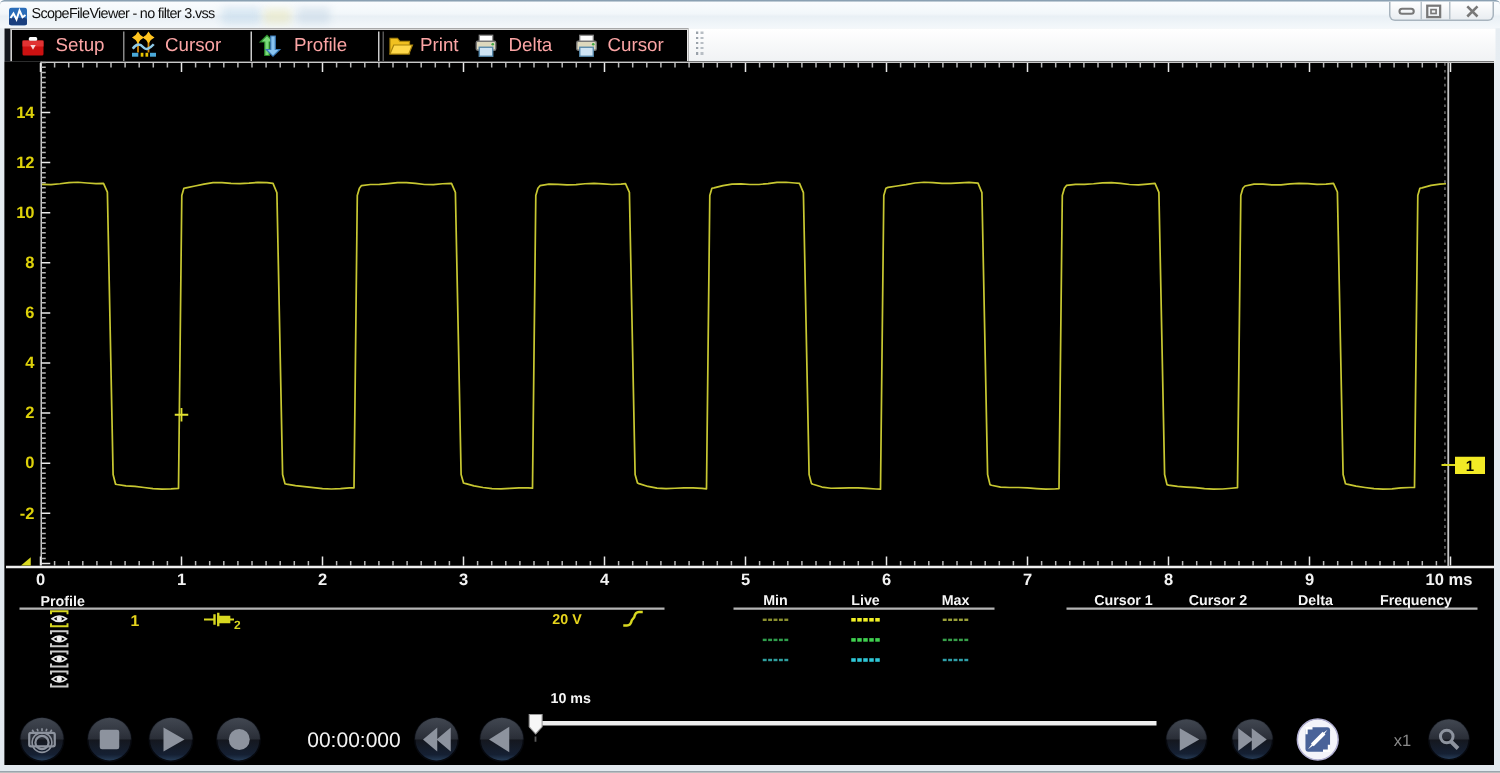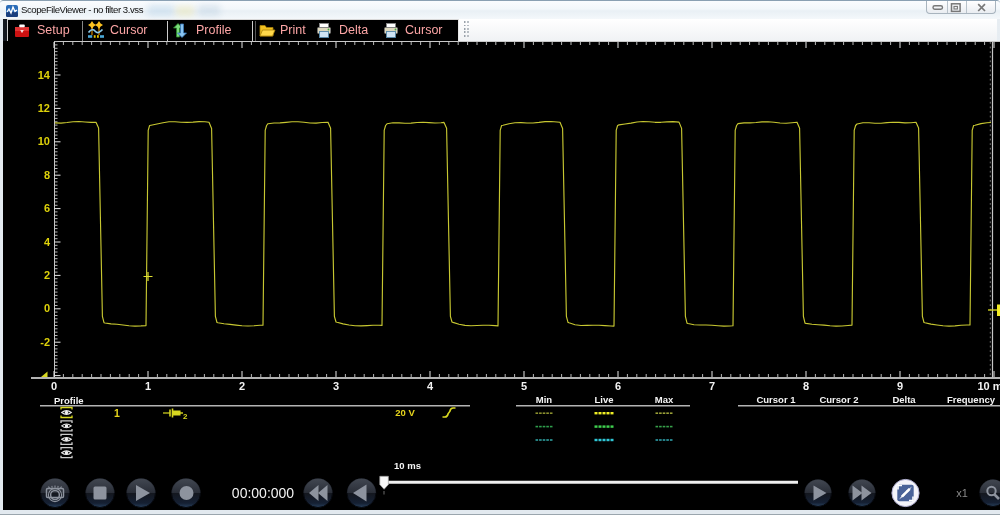--- a/index.html
+++ b/index.html
@@ -19,21 +19,21 @@
 #tbstrip { position:absolute; left:3px; top:19px; width:994px; height:22px;
   background:linear-gradient(180deg,#ffffff,#f0f2f4); }
 #tbblack { position:absolute; left:4px; top:0px; width:452px; height:22px; background:#000;
   border-top:1px solid #d8d8d8; border-left:1px solid #d0d0d0; border-right:1px solid #e8e8e8; }
 .tbt { position:absolute; top:3px; color:#fca5a5; font-size:12.5px; }
 #grip { position:absolute; left:461px; top:2px; width:3px; height:17px;
   background-image:repeating-linear-gradient(180deg,#9aa2aa 0 1.5px,transparent 1.5px 3.5px);
   background-size:1.5px 100%; background-repeat:no-repeat; background-position:0 0; }
 #grip2 { position:absolute; left:464px; top:2px; width:1.5px; height:17px;
   background-image:repeating-linear-gradient(180deg,#b8bec4 0 1.5px,transparent 1.5px 3.5px); }
-#body { position:absolute; left:3px; top:41px; width:993px; height:468.5px; background:#000;padding-left:27px; }
+#body { position:absolute; left:3px; top:41px; width:993px; height:468.5px; background:#000; }
 text { font-family:"Liberation Sans", sans-serif; }
 .ylab { fill:#ded20a; font-size:11px; font-weight:bold; }
 .xlab { fill:#f2f2f2; font-size:11px; font-weight:bold; }
 .hdr  { fill:#f5f5f5; font-size:9.5px; font-weight:bold; }
 .chn  { fill:#000; font-size:10px; font-weight:bold; }
 .yel1 { fill:#e6d41c; font-size:10.5px; font-weight:bold; }
 .yel2 { fill:#e6d41c; font-size:9.5px; font-weight:bold; }
 .sub2 { fill:#d8d820; font-size:8px; font-weight:bold; }
 .ms10 { fill:#f5f5f5; font-size:9.5px; font-weight:bold; }
 .time { fill:#f2f2f2; font-size:14px; }

